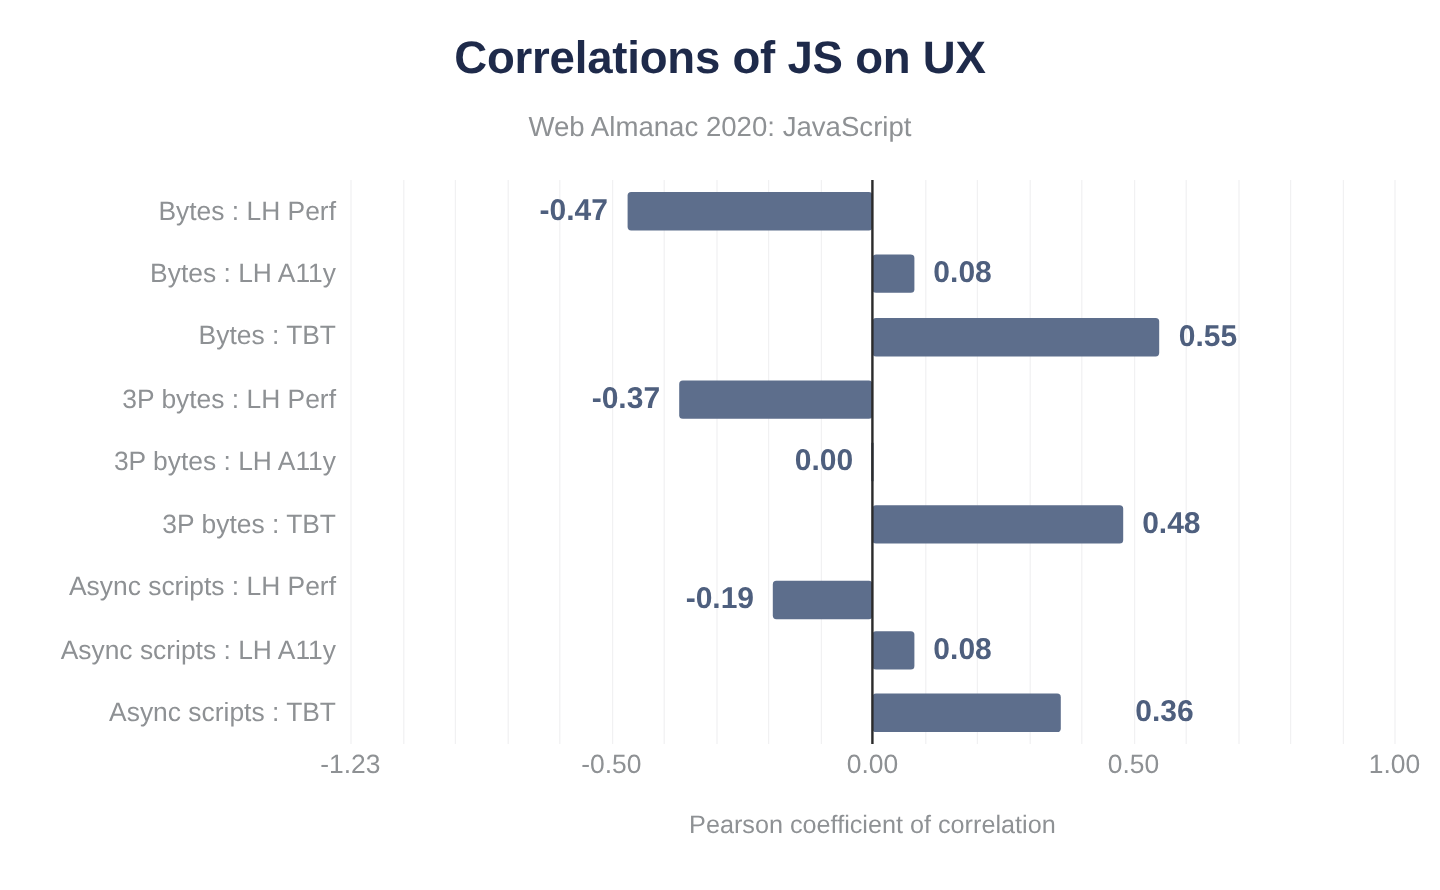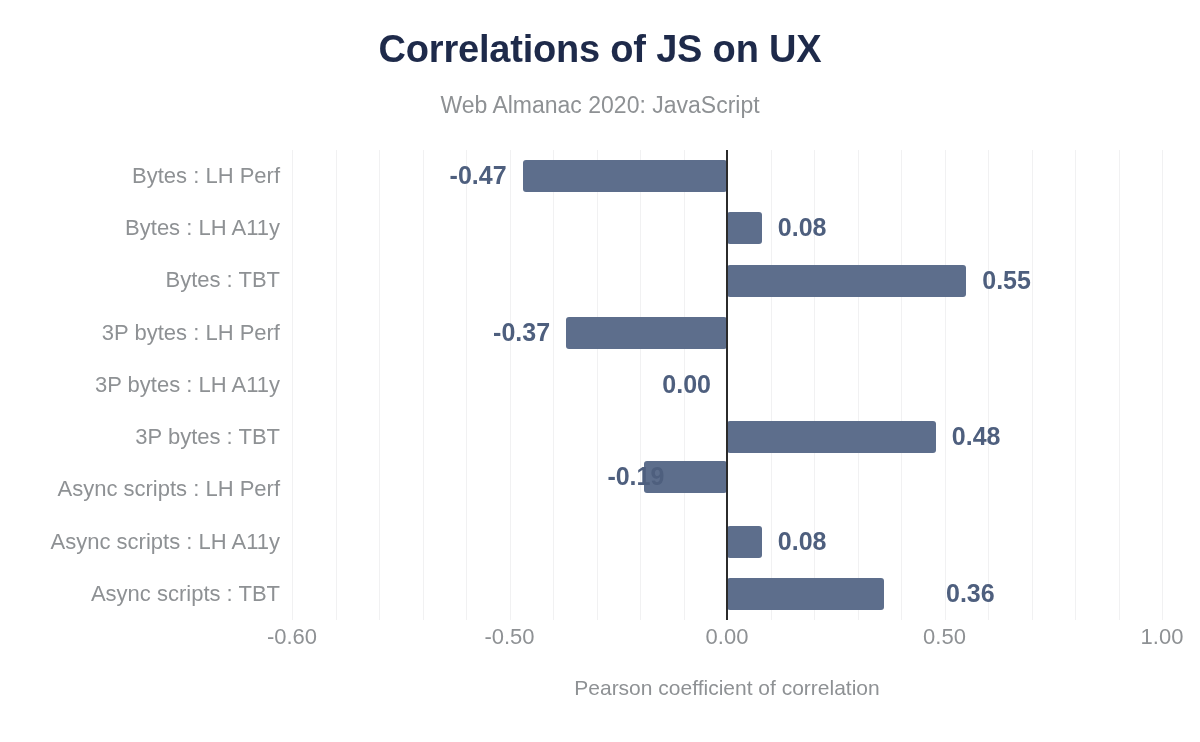--- a/index.html
+++ b/index.html
@@ -208,37 +208,37 @@
           <div class="bar-value" style="top: 9.11111px; right: 611.95px;">-0.37</div>
         </div>
         <div class="bar-row" style="top: 208.889px; height: 52.2222px;">
           <div class="bar zero-bar" style="left: 434px; width: 2px; top: 10.1111px;"></div>
           <div class="bar-value" style="top: 9.11111px; right: 451px;">0.00</div>
         </div>
         <div class="bar-row" style="top: 261.111px; height: 52.2222px;">
           <div class="bar" style="left: 435px; width: 208.8px; top: 10.1111px;"></div>
           <div class="bar-value" style="top: 9.11111px; left: 659.8px;">0.48</div>
         </div>
-        <div class="bar-row" style="top: 301px; height: 52.2222px; padding-left: 36px;">
+        <div class="bar-row" style="top: 324px; height: 52.2222px;">
           <div class="bar" style="left: 352.35px; width: 82.65px; top: 10.1111px;"></div>
           <div class="bar-value" style="top: 9.11111px; right: 533.65px;">-0.19</div>
         </div>
         <div class="bar-row" style="top: 365.556px; height: 52.2222px;">
           <div class="bar" style="left: 435px; width: 34.8px; top: 10.1111px;"></div>
           <div class="bar-value" style="top: 9.11111px; left: 485.8px;">0.08</div>
         </div>
         <div class="bar-row" style="top: 417.778px; height: 52.2222px;">
           <div class="bar" style="left: 435px; width: 156.6px; top: 10.1111px;"></div>
           <div class="bar-value" style="top: 9.11111px; left: 642px; margin-left: 12px;">0.36</div>
         </div>
       </div>
   </div>
 
   <div id="x-ticks">
-      <div class="x-tick" style="left: 0px;">-0.60</div>
+      <div class="x-tick" style="left: 0px;">-1.23</div>
       <div class="x-tick" style="left: 217.5px;">-0.50</div>
       <div class="x-tick" style="left: 435px;">0.00</div>
       <div class="x-tick" style="left: 652.5px;">0.50</div>
       <div class="x-tick" style="left: 870px;">1.00</div>
     </div>
   <div id="x-axis-title">Pearson coefficient of correlation</div>
 
 </div>
 
 </body></html>

